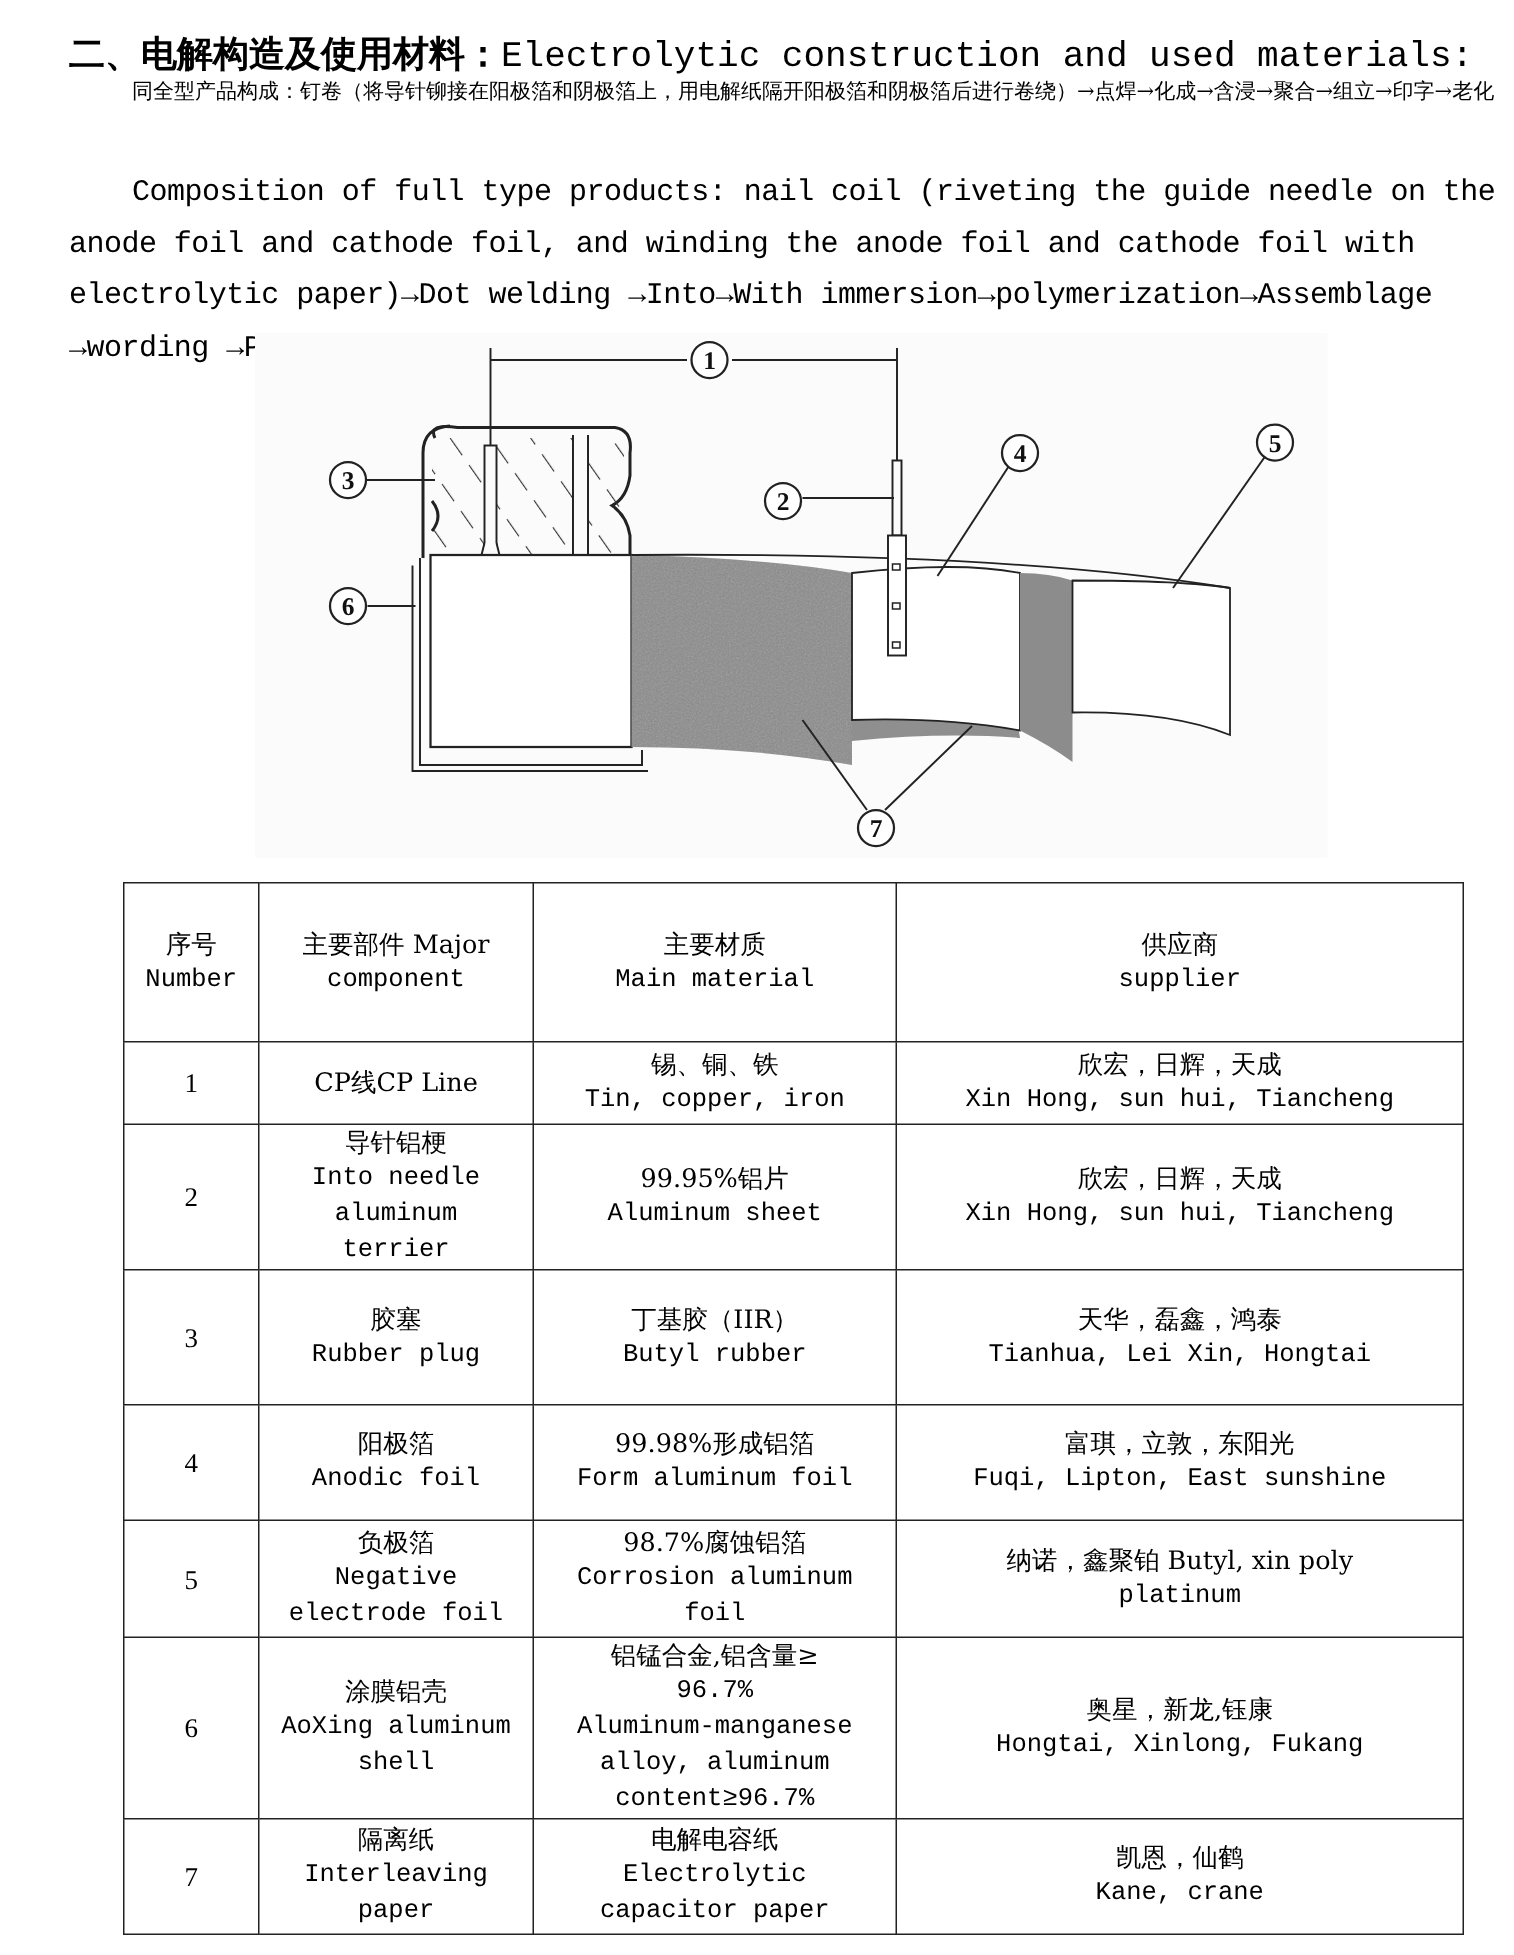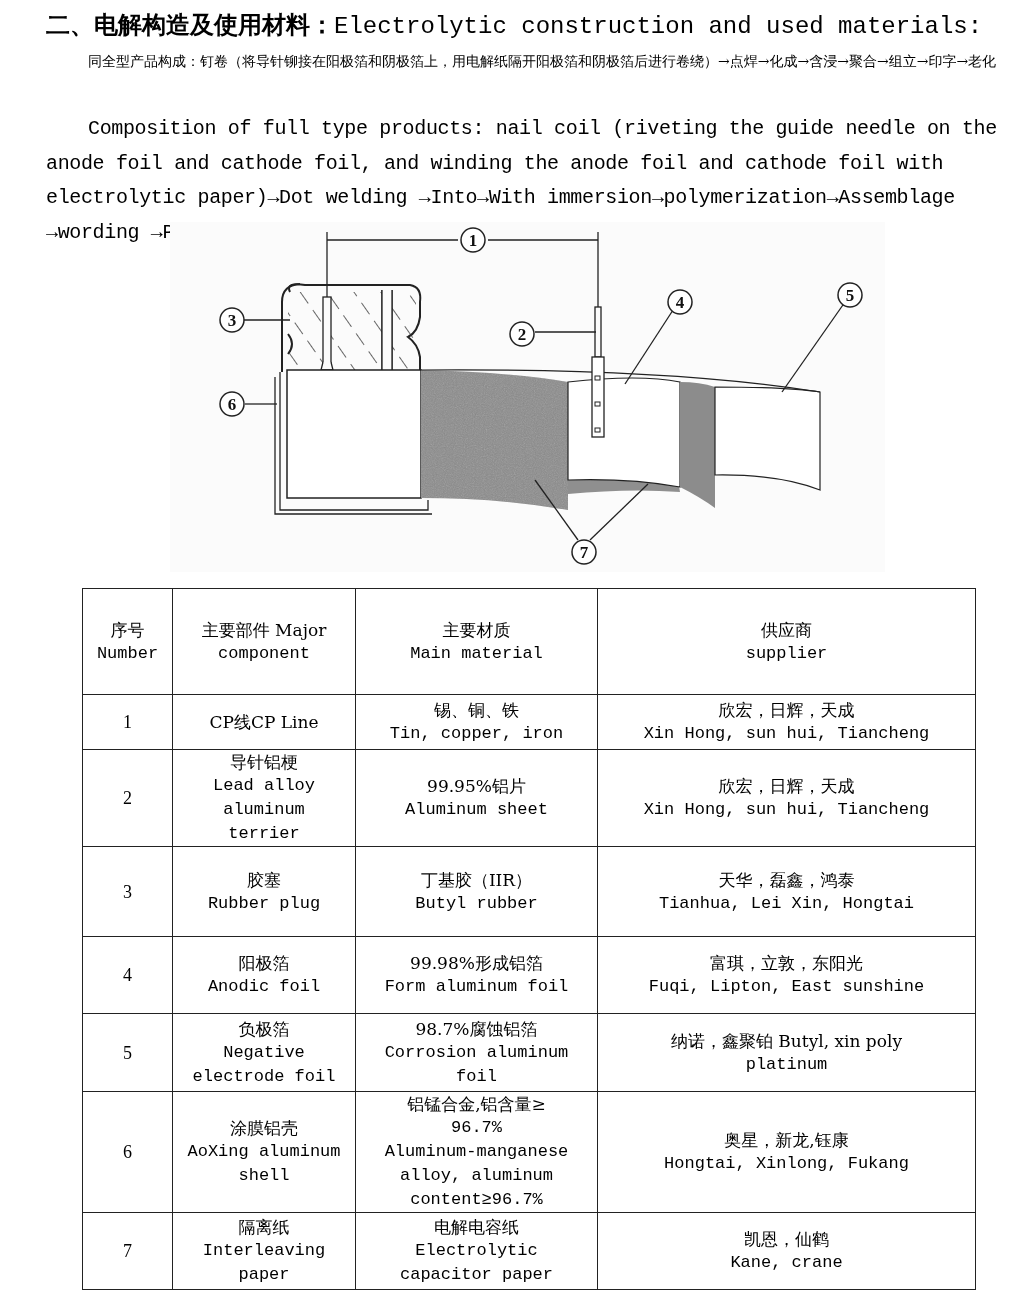--- a/index.html
+++ b/index.html
@@ -1,18 +1,18 @@
 <!DOCTYPE html>
 <html><head>
 <meta charset="utf-8">
 <style>
   html, body { margin: 0; padding: 0; background: #ffffff; }
   body { width: 1009px; height: 1303px; position: relative; overflow: hidden; color: #000; }
   .title {
-    position: absolute; left: 46px; top: 9px; white-space: nowrap;
+    position: absolute; left: 46px; top: 20px; white-space: nowrap;
     font-family: "DejaVu Sans", sans-serif; font-size: 24px; font-weight: bold; letter-spacing: 0px;
   }
   .title .en { font-family: "Liberation Mono", monospace; font-weight: normal; font-size: 24px; }
   .para-cn {
     position: absolute; left: 46px; top: 44px; width: 955px;
     font-family: "DejaVu Serif", serif; font-size: 14px; line-height: 34px;
     text-indent: 42px;
   }
   .para-en {
     position: absolute; left: 46px; top: 112px; width: 960px;
@@ -182,21 +182,21 @@
         </td>
       <td>
           <span class="line cn">欣宏，日辉，天成</span>
           <span class="line">Xin Hong, sun hui, Tiancheng</span>
         </td>
     </tr>
     <tr style="height:97px">
       <td class="num">2</td>
       <td>
           <span class="line cn">导针铝梗</span>
-          <span class="line">Lead alloy</span>
+          <span class="line">Into needle</span>
           <span class="line">aluminum</span>
           <span class="line">terrier</span>
         </td>
       <td>
           <span class="line cn">99.95%铝片</span>
           <span class="line">Aluminum sheet</span>
         </td>
       <td>
           <span class="line cn">欣宏，日辉，天成</span>
           <span class="line">Xin Hong, sun hui, Tiancheng</span>

